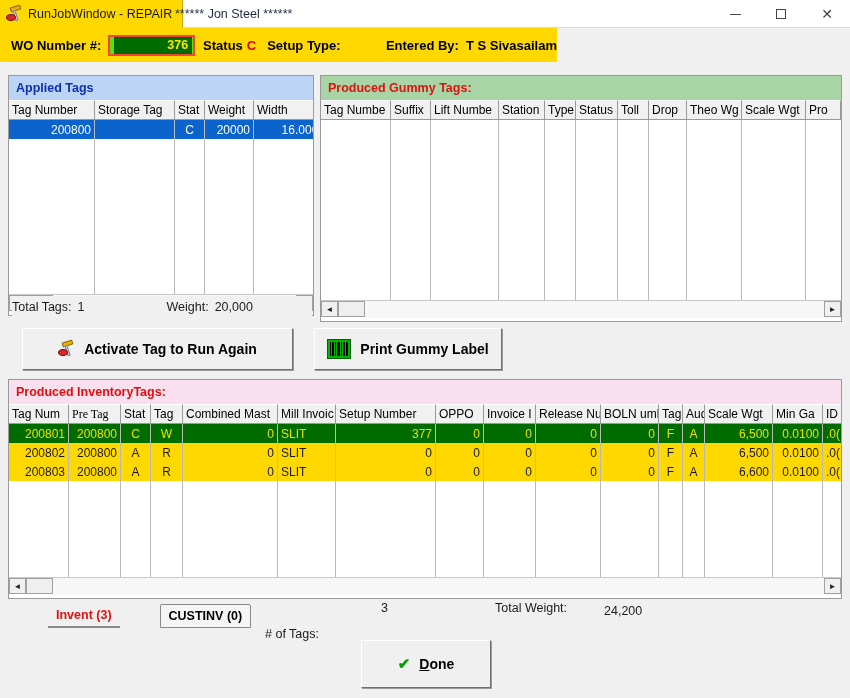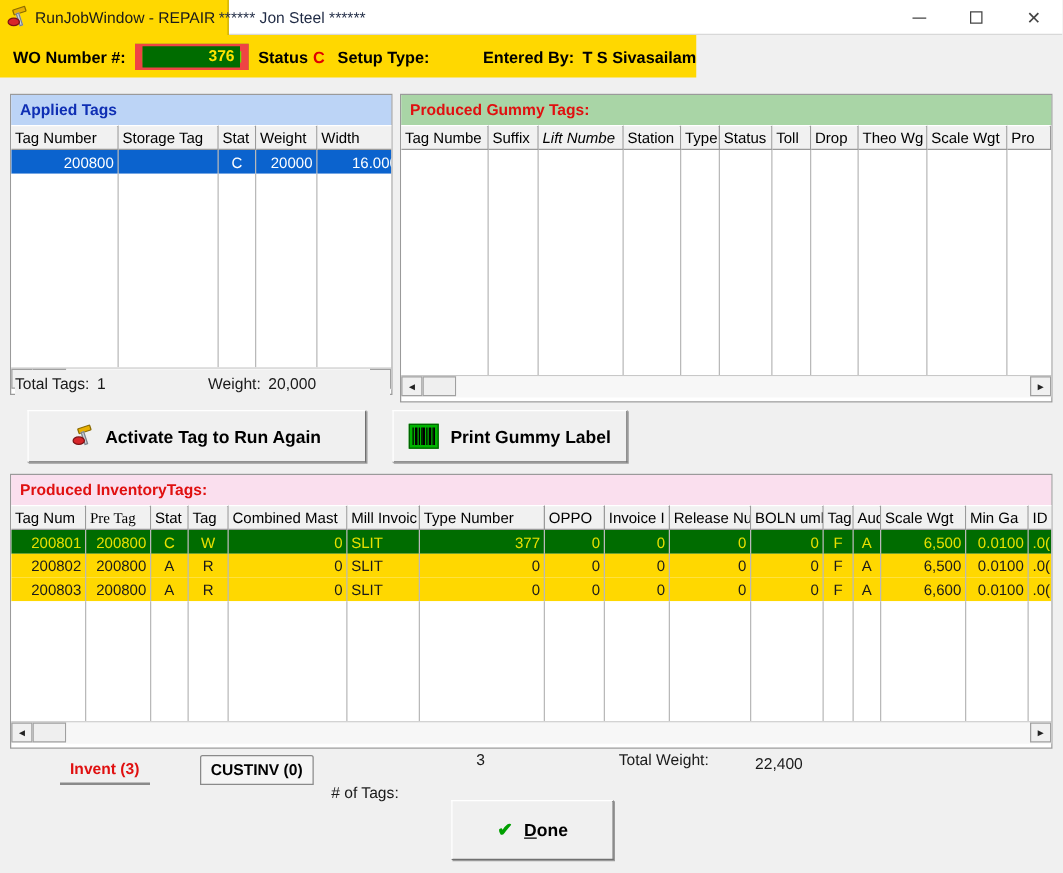--- a/index.html
+++ b/index.html
@@ -59,21 +59,21 @@
   
   .headerbar {
     position: absolute; left: 0; top: 28px; width: 557px; height: 34px;
     background: #ffd800; display: flex; align-items: center;
   }
   .hdr-label {
     font-size: 13px; font-weight: bold; color: #000; white-space: nowrap;
   }
   .wo-field {
     width: 110px; height: 21px; margin: 0 8px 0 7px;
-    background: #66dd00; border: 6px solid #ef4444;
+    background: #66dd00; border: 2px solid #ef4444;
     display: flex; align-items: center; justify-content: flex-end;
     padding: 0;
   }
   .wo-inner {
     width: 78px; height: 17px; background: #006c00;
     display: flex; align-items: center; justify-content: flex-end;
     padding-right: 4px; margin-right: 1px;
   }
   .wo-val { font-size: 12.5px; font-weight: bold; color: #ffe400; }
   .status-c { color: #e00000; font-weight: bold; font-size: 13px; margin-left: 4px; }
@@ -255,21 +255,21 @@
     <span style="width:6px"></span>
     <span>20,000</span>
   </div>
 
   <div class="panel" style="left:320px; top:75px; width:522px; height:247px;">
     <div class="panel-title pt-gummy">Produced Gummy Tags:</div>
     <div class="grid" id="gummy-grid" style="height:200px;">
         <div class="grid-head">
           <div class="gh-cell" style="width: 70px;">Tag Numbe</div>
           <div class="gh-cell" style="width: 40px;">Suffix</div>
-          <div class="gh-cell" style="width: 68px; font-style: italic;">Lift Numbe</div>
+          <div class="gh-cell" style="width: 68px;">Lift Numbe</div>
           <div class="gh-cell" style="width: 46px;">Station</div>
           <div class="gh-cell" style="width: 31px;">Type</div>
           <div class="gh-cell" style="width: 42px;">Status</div>
           <div class="gh-cell" style="width: 31px;">Toll</div>
           <div class="gh-cell" style="width: 38px;">Drop</div>
           <div class="gh-cell" style="width: 55px;">Theo Wg</div>
           <div class="gh-cell" style="width: 64px;">Scale Wgt</div>
           <div class="gh-cell" style="width: 35px;">Pro</div>
         </div>
         <div class="grid-empty" style="height: 180px;">
@@ -320,21 +320,21 @@
   <div class="panel" style="left:8px; top:379px; width:834px; height:220px;">
     <div class="panel-title pt-inv">Produced InventoryTags:</div>
     <div class="grid" id="inv-grid" style="height:173px;">
         <div class="grid-head">
           <div class="gh-cell" style="width: 60px;">Tag Num</div>
           <div class="gh-cell" style="width: 52px; font-family: Liberation Serif, serif;">Pre Tag</div>
           <div class="gh-cell" style="width: 30px;">Stat</div>
           <div class="gh-cell" style="width: 32px;">Tag</div>
           <div class="gh-cell" style="width: 95px;">Combined Mast</div>
           <div class="gh-cell" style="width: 58px;">Mill Invoic</div>
-          <div class="gh-cell" style="width: 100px;">Type Number</div>
+          <div class="gh-cell" style="width: 100px;">Setup Number</div>
           <div class="gh-cell" style="width: 48px;">OPPO</div>
           <div class="gh-cell" style="width: 52px;">Invoice I</div>
           <div class="gh-cell" style="width: 65px;">Release Nu</div>
           <div class="gh-cell" style="width: 58px;">BOLN umb</div>
           <div class="gh-cell" style="width: 24px;">Tag</div>
           <div class="gh-cell" style="width: 22px;">Aud</div>
           <div class="gh-cell" style="width: 68px;">Scale Wgt</div>
           <div class="gh-cell" style="width: 50px;">Min Ga</div>
           <div class="gh-cell" style="width: 20px;">ID</div>
         </div>
@@ -423,20 +423,20 @@
       <span>Invent (3)</span>
     </div>
     <div class="tab tab-inactive">
       <span>CUSTINV (0)</span>
     </div>
   </div>
 
   <div class="foot-lbl" style="left:265px; top:627px;"># of Tags:</div>
   <div class="foot-lbl" style="left:381px; top:601px;">3</div>
   <div class="foot-lbl" style="left:495px; top:601px;">Total Weight:</div>
-  <div class="foot-lbl" style="left:604px; top:604px;">22,400</div>
+  <div class="foot-lbl" style="left:604px; top:604px;">24,200</div>
 
   <div class="btn" style="left:361px; top:640px; width:130px; height:48px;">
     <span class="check">✔</span>
     <span class="btn-label"><span class="u">D</span><span>one</span></span>
   </div>
 
 </div>
 
 </body></html>

